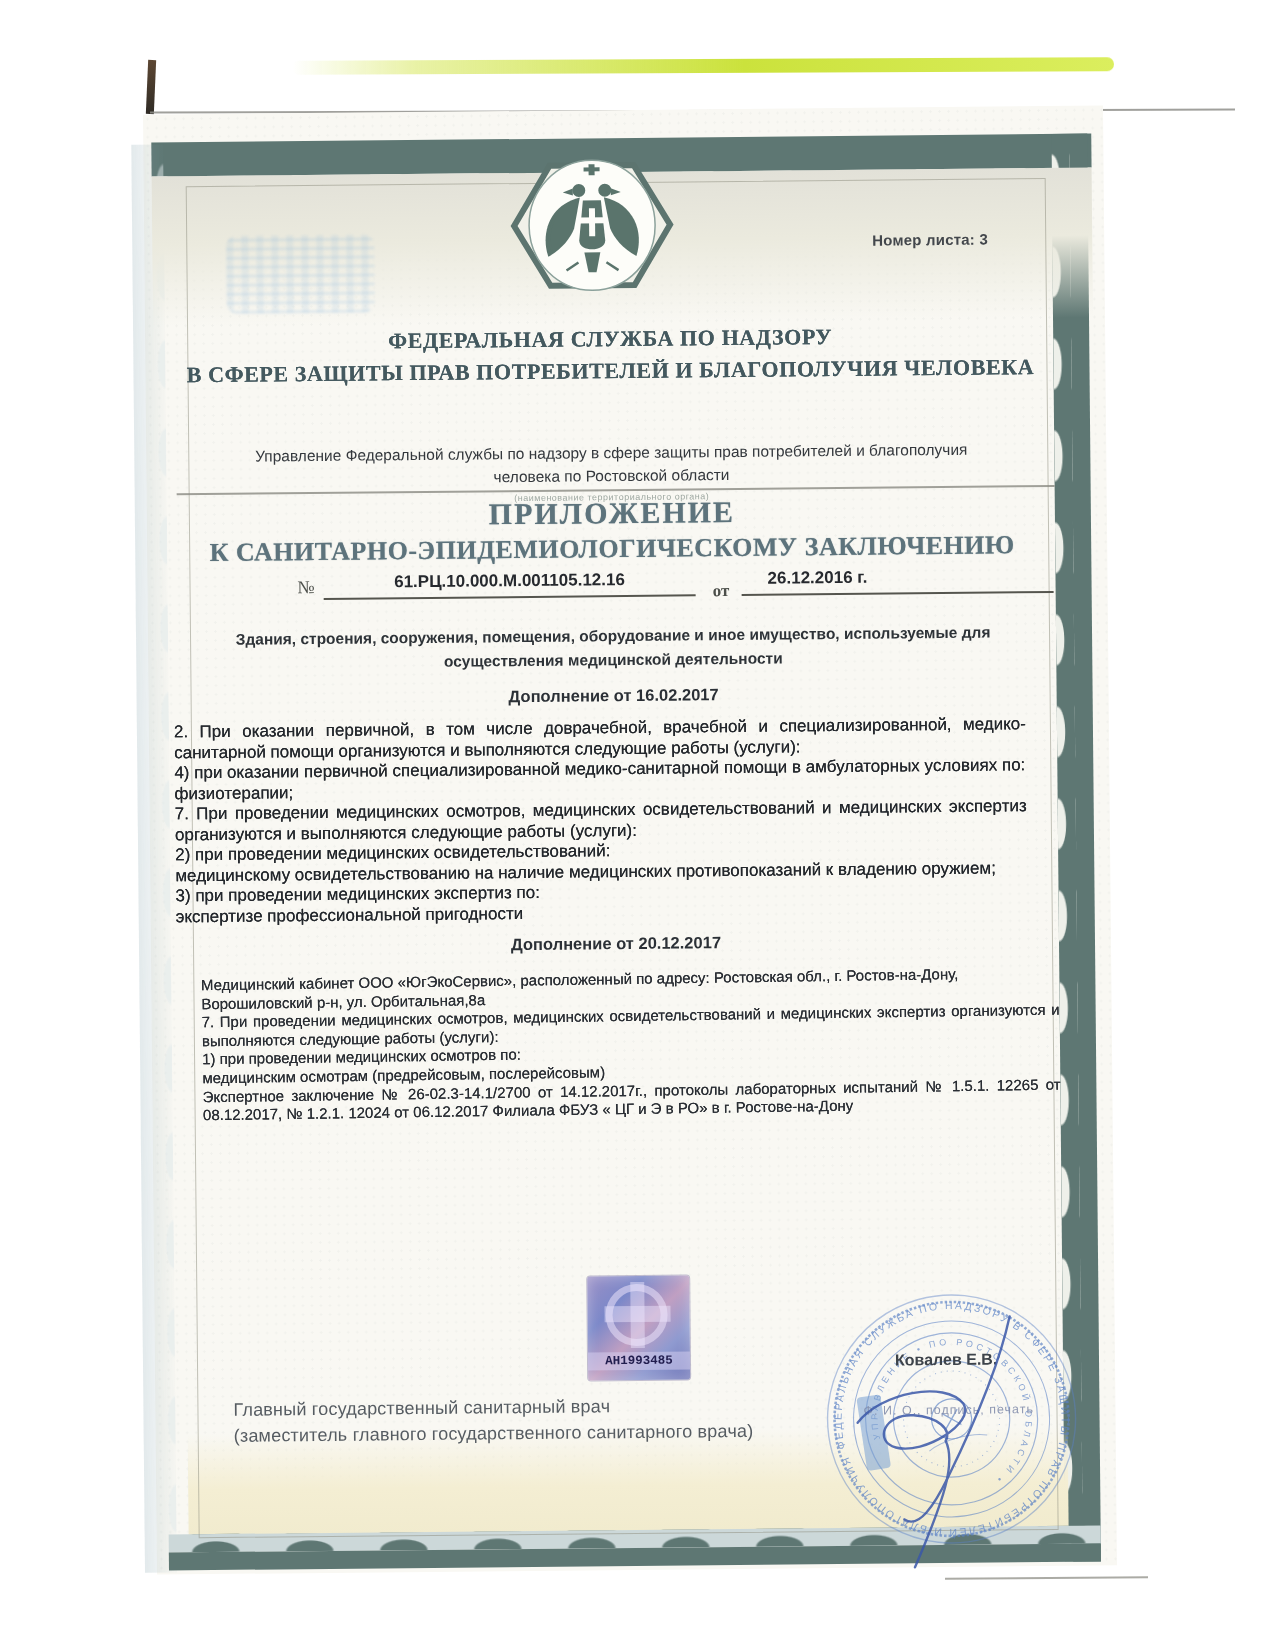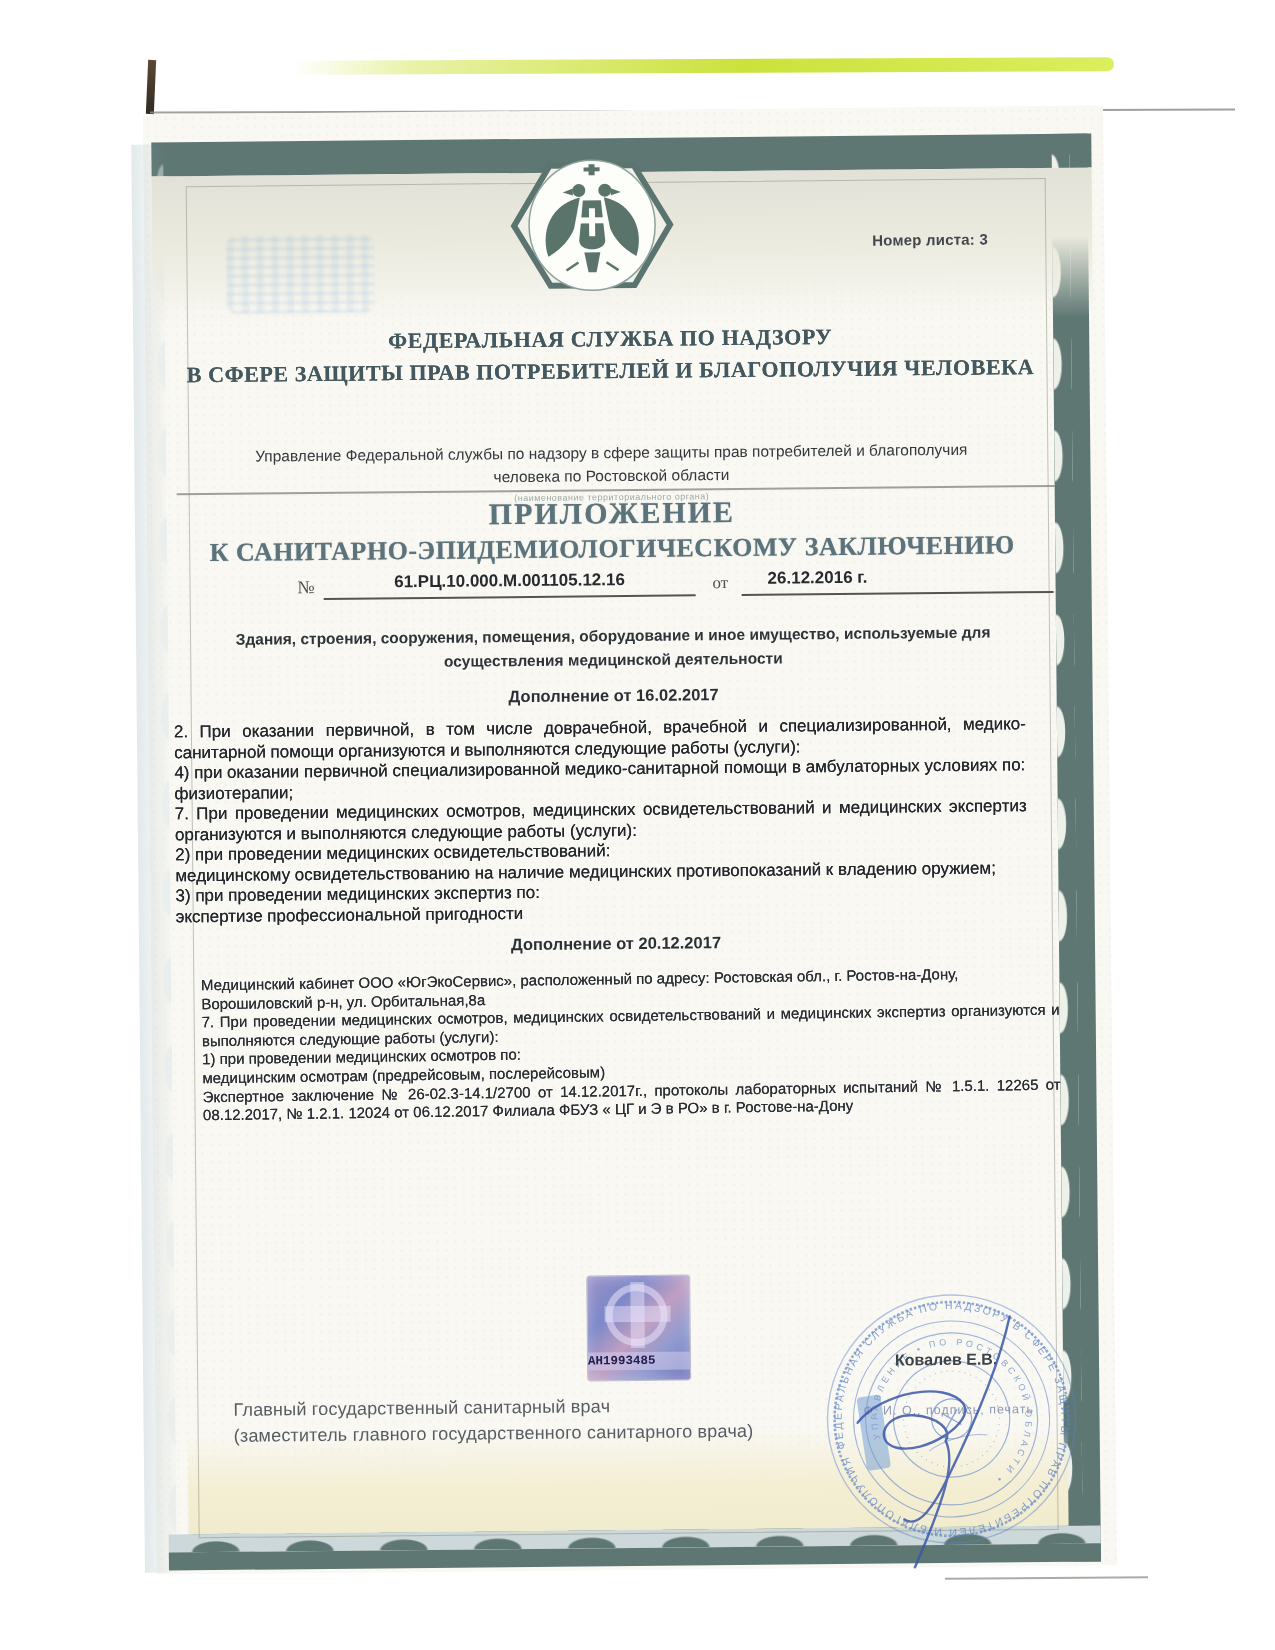--- a/index.html
+++ b/index.html
@@ -69,42 +69,42 @@
   .dept-rule{left:30px;top:379px;width:878px;height:2px;background:#8a8a82;opacity:.8;}
   .t-dept-caption{left:25px;top:382px;width:880px;text-align:center;font-size:9px;color:#85928b;opacity:.8;letter-spacing:.5px;}
   .t-title{left:25px;top:386px;width:880px;text-align:center;
     font-family:"Liberation Serif","DejaVu Serif",serif;font-weight:700;
     font-size:30px;letter-spacing:2px;color:#5d737c;text-shadow:0 0 1px rgba(93,115,124,.7);}
   .t-title2{top:424px;font-size:26px;letter-spacing:.5px;}
   .numrow{left:0;top:460px;width:960px;height:34px;}
   .t-no-label{left:150px;top:4px;font-family:"Liberation Serif","DejaVu Serif",serif;font-size:18px;color:#4c4f4a;}
   .no-value{left:176px;top:0;width:372px;text-align:center;font-size:17px;font-weight:700;color:#26292e;
     border-bottom:2px solid #55554e;padding-bottom:5px;}
-  .t-from-label{left:565px;top:4px;font-family:"Liberation Serif","DejaVu Serif",serif;font-size:17px;color:#4c4f4a;}
+  .t-from-label{left:565px;top:12px;font-family:"Liberation Serif","DejaVu Serif",serif;font-size:17px;color:#4c4f4a;font-weight:bold;}
   .date-value{left:594px;top:0;width:312px;font-size:17px;font-weight:700;color:#26292e;
     border-bottom:2px solid #55554e;padding-bottom:5px;padding-left:26px;box-sizing:border-box;}
   .t-subject{left:25px;top:517px;width:880px;text-align:center;font-size:15.5px;font-weight:700;color:#2e3338;}
   .t-subject2{top:541px;}
   .t-add-head{left:25px;top:576px;width:880px;text-align:center;font-size:16.5px;font-weight:700;color:#2b3036;}
   .para1{left:25px;top:608px;width:852px;font-size:17px;line-height:20.5px;color:#23272c;
     text-shadow:0 0 .4px #23272c;}
   .para1 p,.para2 p{margin:0;text-align:justify;text-align-last:left;}
   .t-add-head2{top:824px;}
   .para2{left:50px;top:860px;width:858px;font-size:15px;line-height:18.6px;color:#2a2e34;
     text-shadow:0 0 .3px #2a2e34;transform:rotate(-.3deg);}
 
   
   .holo{left:433px;top:1166px;width:102px;height:104px;border-radius:3px;
     background:linear-gradient(135deg,#9b90c6 0%,#7b88c9 28%,#c09fc2 52%,#8f9ad0 74%,#6d73b6 100%);
     box-shadow:0 0 0 1px rgba(90,80,140,.35), inset 0 0 14px rgba(255,255,255,.35);}
   .holo-ring{left:18px;top:8px;width:62px;height:62px;border-radius:50%;
     border:7px solid rgba(235,225,250,.55);box-sizing:border-box;}
   .holo-cross-v{left:43px;top:6px;width:14px;height:66px;background:rgba(240,232,255,.45);}
   .holo-cross-h{left:17px;top:30px;width:66px;height:16px;background:rgba(240,232,255,.45);}
-  .holo-serial{left:0;top:76px;width:102px;text-align:left;
+  .holo-serial{left:0;top:76px;width:102px;text-align:center;
     font-family:"Liberation Mono","DejaVu Sans Mono",monospace;
     font-size:12.5px;font-weight:700;color:#211d4e;background:rgba(215,210,242,.5);padding:2px 0;}
 
   
   .t-signer{left:740px;top:1244px;font-size:16px;font-weight:700;color:#3d434a;z-index:6;}
   .t-sig-caption{left:708px;top:1296px;font-size:12.5px;color:#7d88a8;letter-spacing:1px;opacity:.85;z-index:6;}
   .t-position{left:78px;top:1286px;width:560px;font-size:18px;color:#565c62;letter-spacing:.2px;}
   .t-position2{top:1312px;}
   .stamp-svg{left:656px;top:1172px;z-index:5;opacity:.82;}
   .stamp-blot{left:706px;top:1288px;width:24px;height:74px;border-radius:4px;background:#79a0d4;opacity:.55;

